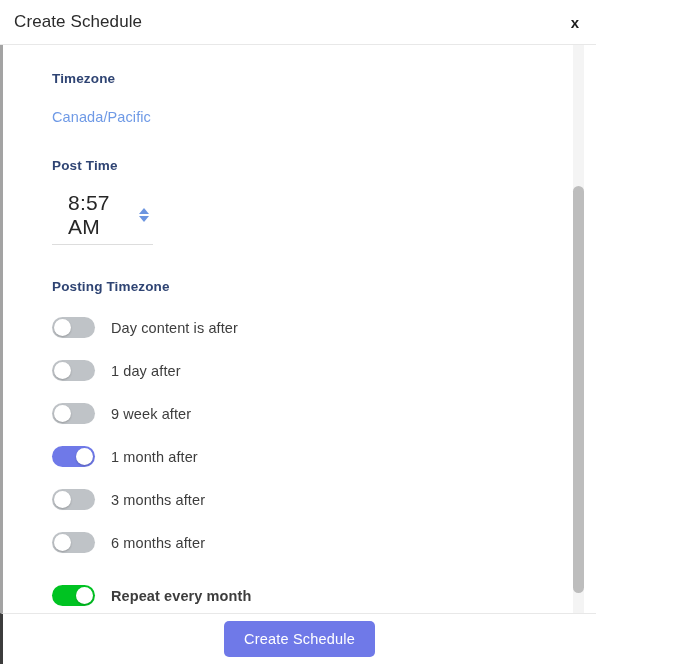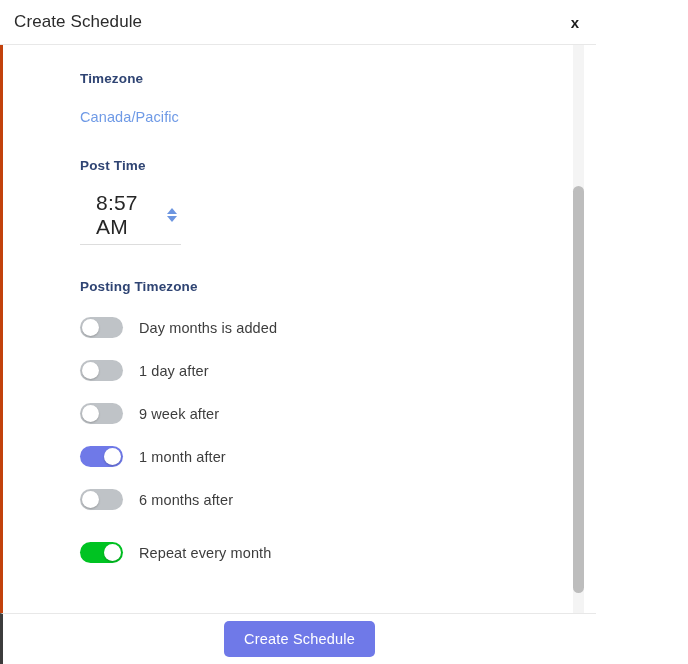--- a/index.html
+++ b/index.html
@@ -60,23 +60,22 @@
     padding: 0;
     font-family: "Liberation Sans", sans-serif;
   }
 
   
   .modal-body {
     position: relative;
     flex: 1 1 auto;
     background: #ffffff;
     overflow: hidden;
-    border-left: 3px solid #c2410c;
+    border-left: 3px solid #a3a3a3;
     box-sizing: border-box;
-    padding-left: 28px;
   }
   .body-inner {
     padding: 26px 0 0 49px;
   }
 
   .section-label {
     font-size: 13.5px;
     font-weight: bold;
     color: #2f4473;
     letter-spacing: 0.15px;
@@ -131,21 +130,21 @@
 
   .block-cadence { margin-top: 34px; }
 
   .cadence-list { margin-top: 12px; }
 
   .cadence-row {
     display: flex;
     align-items: center;
     height: 43px;
   }
-  .cadence-row.spaced { margin-top: 10px; }
+  .cadence-row.spaced { margin-top: 10px; font-weight: bold; }
 
   .toggle {
     width: 43px;
     height: 21px;
     border-radius: 11px;
     background: #bfc3c7;
     position: relative;
     flex: 0 0 auto;
     cursor: pointer;
     transition: background .15s;
@@ -243,21 +242,21 @@
       </div>
 
       <div class="block-cadence">
         <div class="section-label">Posting Timezone</div>
         <div class="cadence-list">
 
           <div class="cadence-row">
             <div class="toggle">
                 <span class="knob"></span>
               </div>
-            <div class="cadence-label">Day months is added</div>
+            <div class="cadence-label">Day content is after</div>
           </div>
 
           <div class="cadence-row">
             <div class="toggle">
                 <span class="knob"></span>
               </div>
             <div class="cadence-label">1 day after</div>
           </div>
 
           <div class="cadence-row">
@@ -267,20 +266,26 @@
             <div class="cadence-label">9 week after</div>
           </div>
 
           <div class="cadence-row">
             <div class="toggle on-purple">
                 <span class="knob"></span>
               </div>
             <div class="cadence-label">1 month after</div>
           </div>
 
+          <div class="cadence-row">
+            <div class="toggle">
+                <span class="knob"></span>
+              </div>
+            <div class="cadence-label">3 months after</div>
+          </div>
 
           <div class="cadence-row">
             <div class="toggle">
                 <span class="knob"></span>
               </div>
             <div class="cadence-label">6 months after</div>
           </div>
 
           <div class="cadence-row spaced">
             <div class="toggle on-green">

